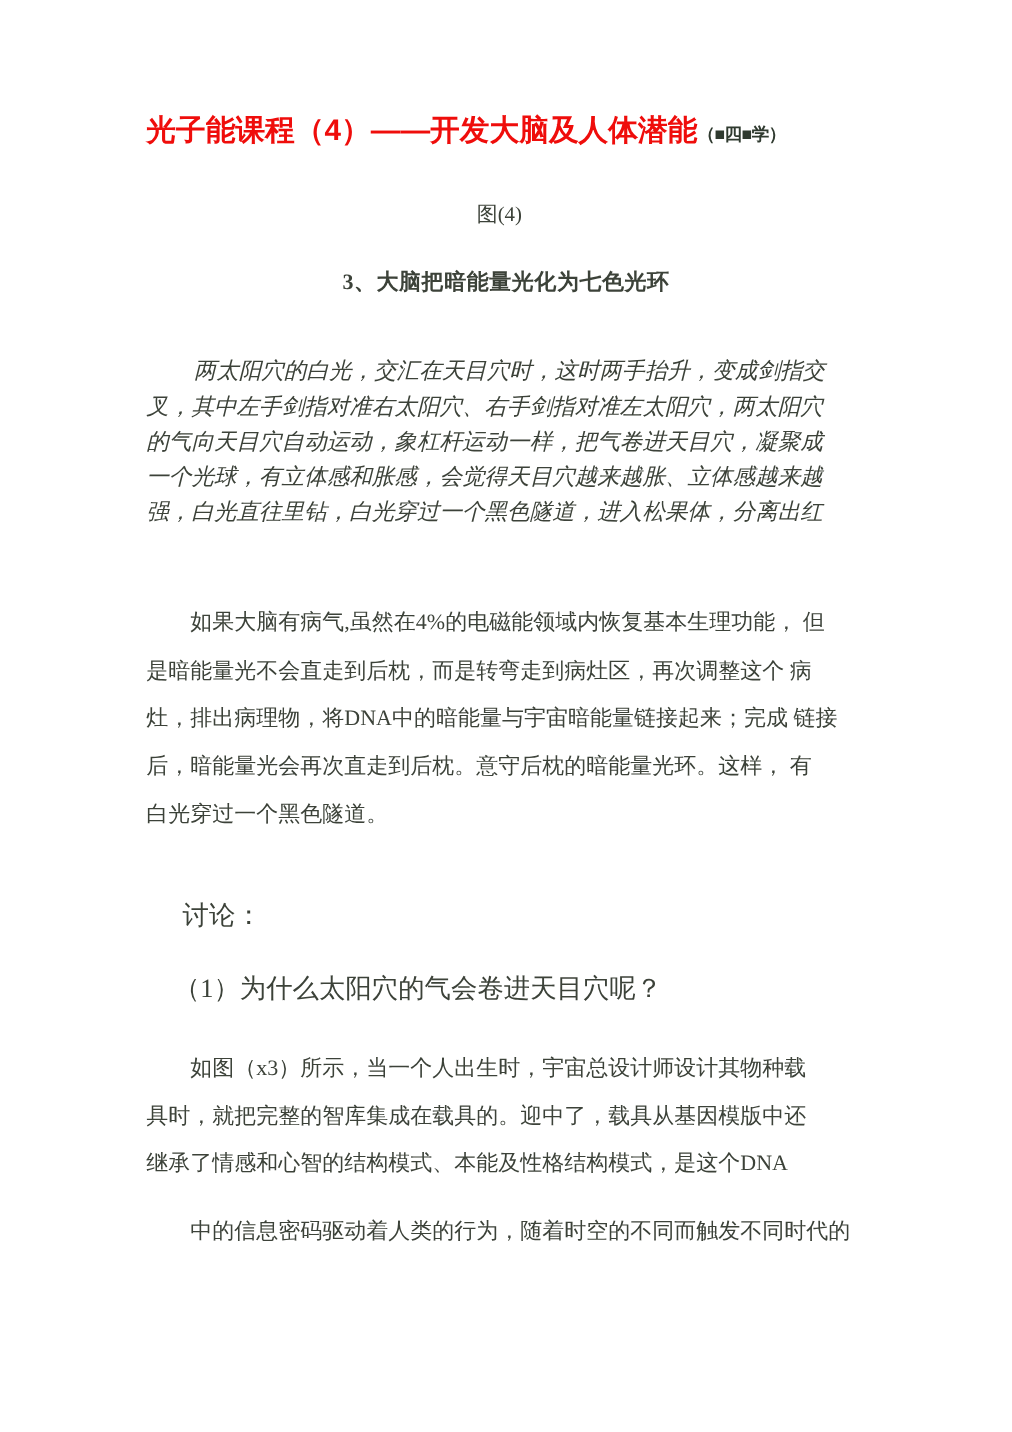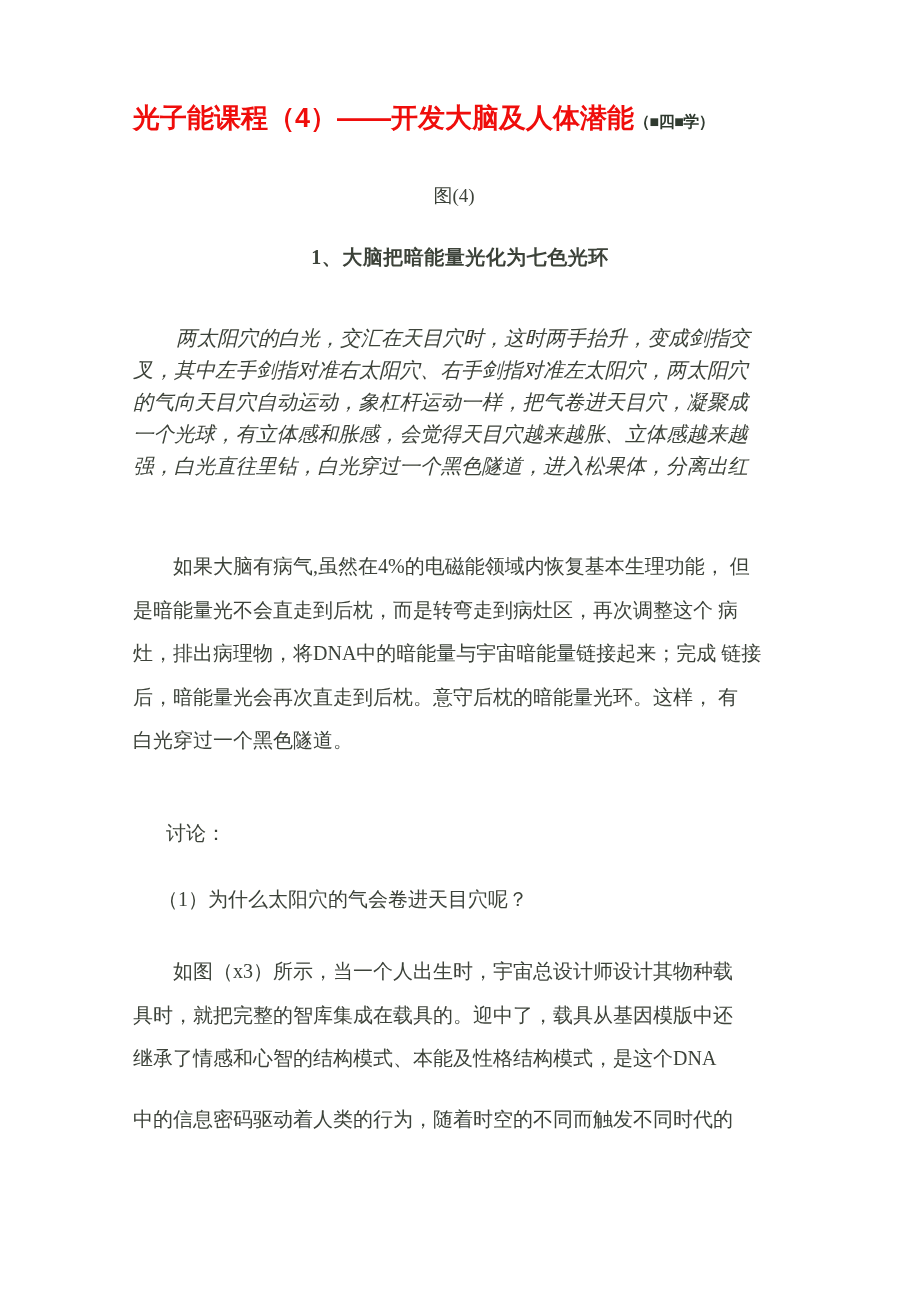--- a/index.html
+++ b/index.html
@@ -116,46 +116,46 @@
     text-align: right;
     color: #3c4239;
   }
 
   .lineblock { display: block; white-space: nowrap; }
 
   .single-line {
     position: absolute;
     left: 133px;
     width: 664px;
-    font-size: 20px;
+    font-size: 24px;
     line-height: 30px;
     color: #3c4239;
   }
 
   
   #para-1      { top: 322px; font-style: italic; }
   #line-colors { top: 488px; }
   #para-2      { top: 545px; }
   #label-discuss { top: 818px; left: 166px; }
   #q-1         { top: 884px; left: 158px; }
   #para-3      { top: 950px; }
-  #para-4      { top: 1098px; }
+  #para-4      { top: 1098px; margin-left: 40px; }
 </style>
 </head>
 <body>
 
 <div class="page">
 
   <h1 class="doc-title">
     <span class="t-red">光子能课程（4）——开发大脑及人体潜能</span><span class="t-sub">（■四■学）</span>
   </h1>
 
   <div class="fig-caption">图(4)</div>
 
-  <div class="section-heading">1、大脑把暗能量光化为七色光环</div>
+  <div class="section-heading">3、大脑把暗能量光化为七色光环</div>
 
   <div class="para p-dense" id="para-1">
     <span class="lineblock indent">两太阳穴的白光，交汇在天目穴时，这时两手抬升，变成剑指交</span>
     <span class="lineblock">叉，其中左手剑指对准右太阳穴、右手剑指对准左太阳穴，两太阳穴</span>
     <span class="lineblock">的气向天目穴自动运动，象杠杆运动一样，把气卷进天目穴，凝聚成</span>
     <span class="lineblock">一个光球，有立体感和胀感，会觉得天目穴越来越胀、立体感越来越</span>
     <span class="lineblock">强，白光直往里钻，白光穿过一个黑色隧道，进入松果体，分离出红</span>
   </div>
 
 

